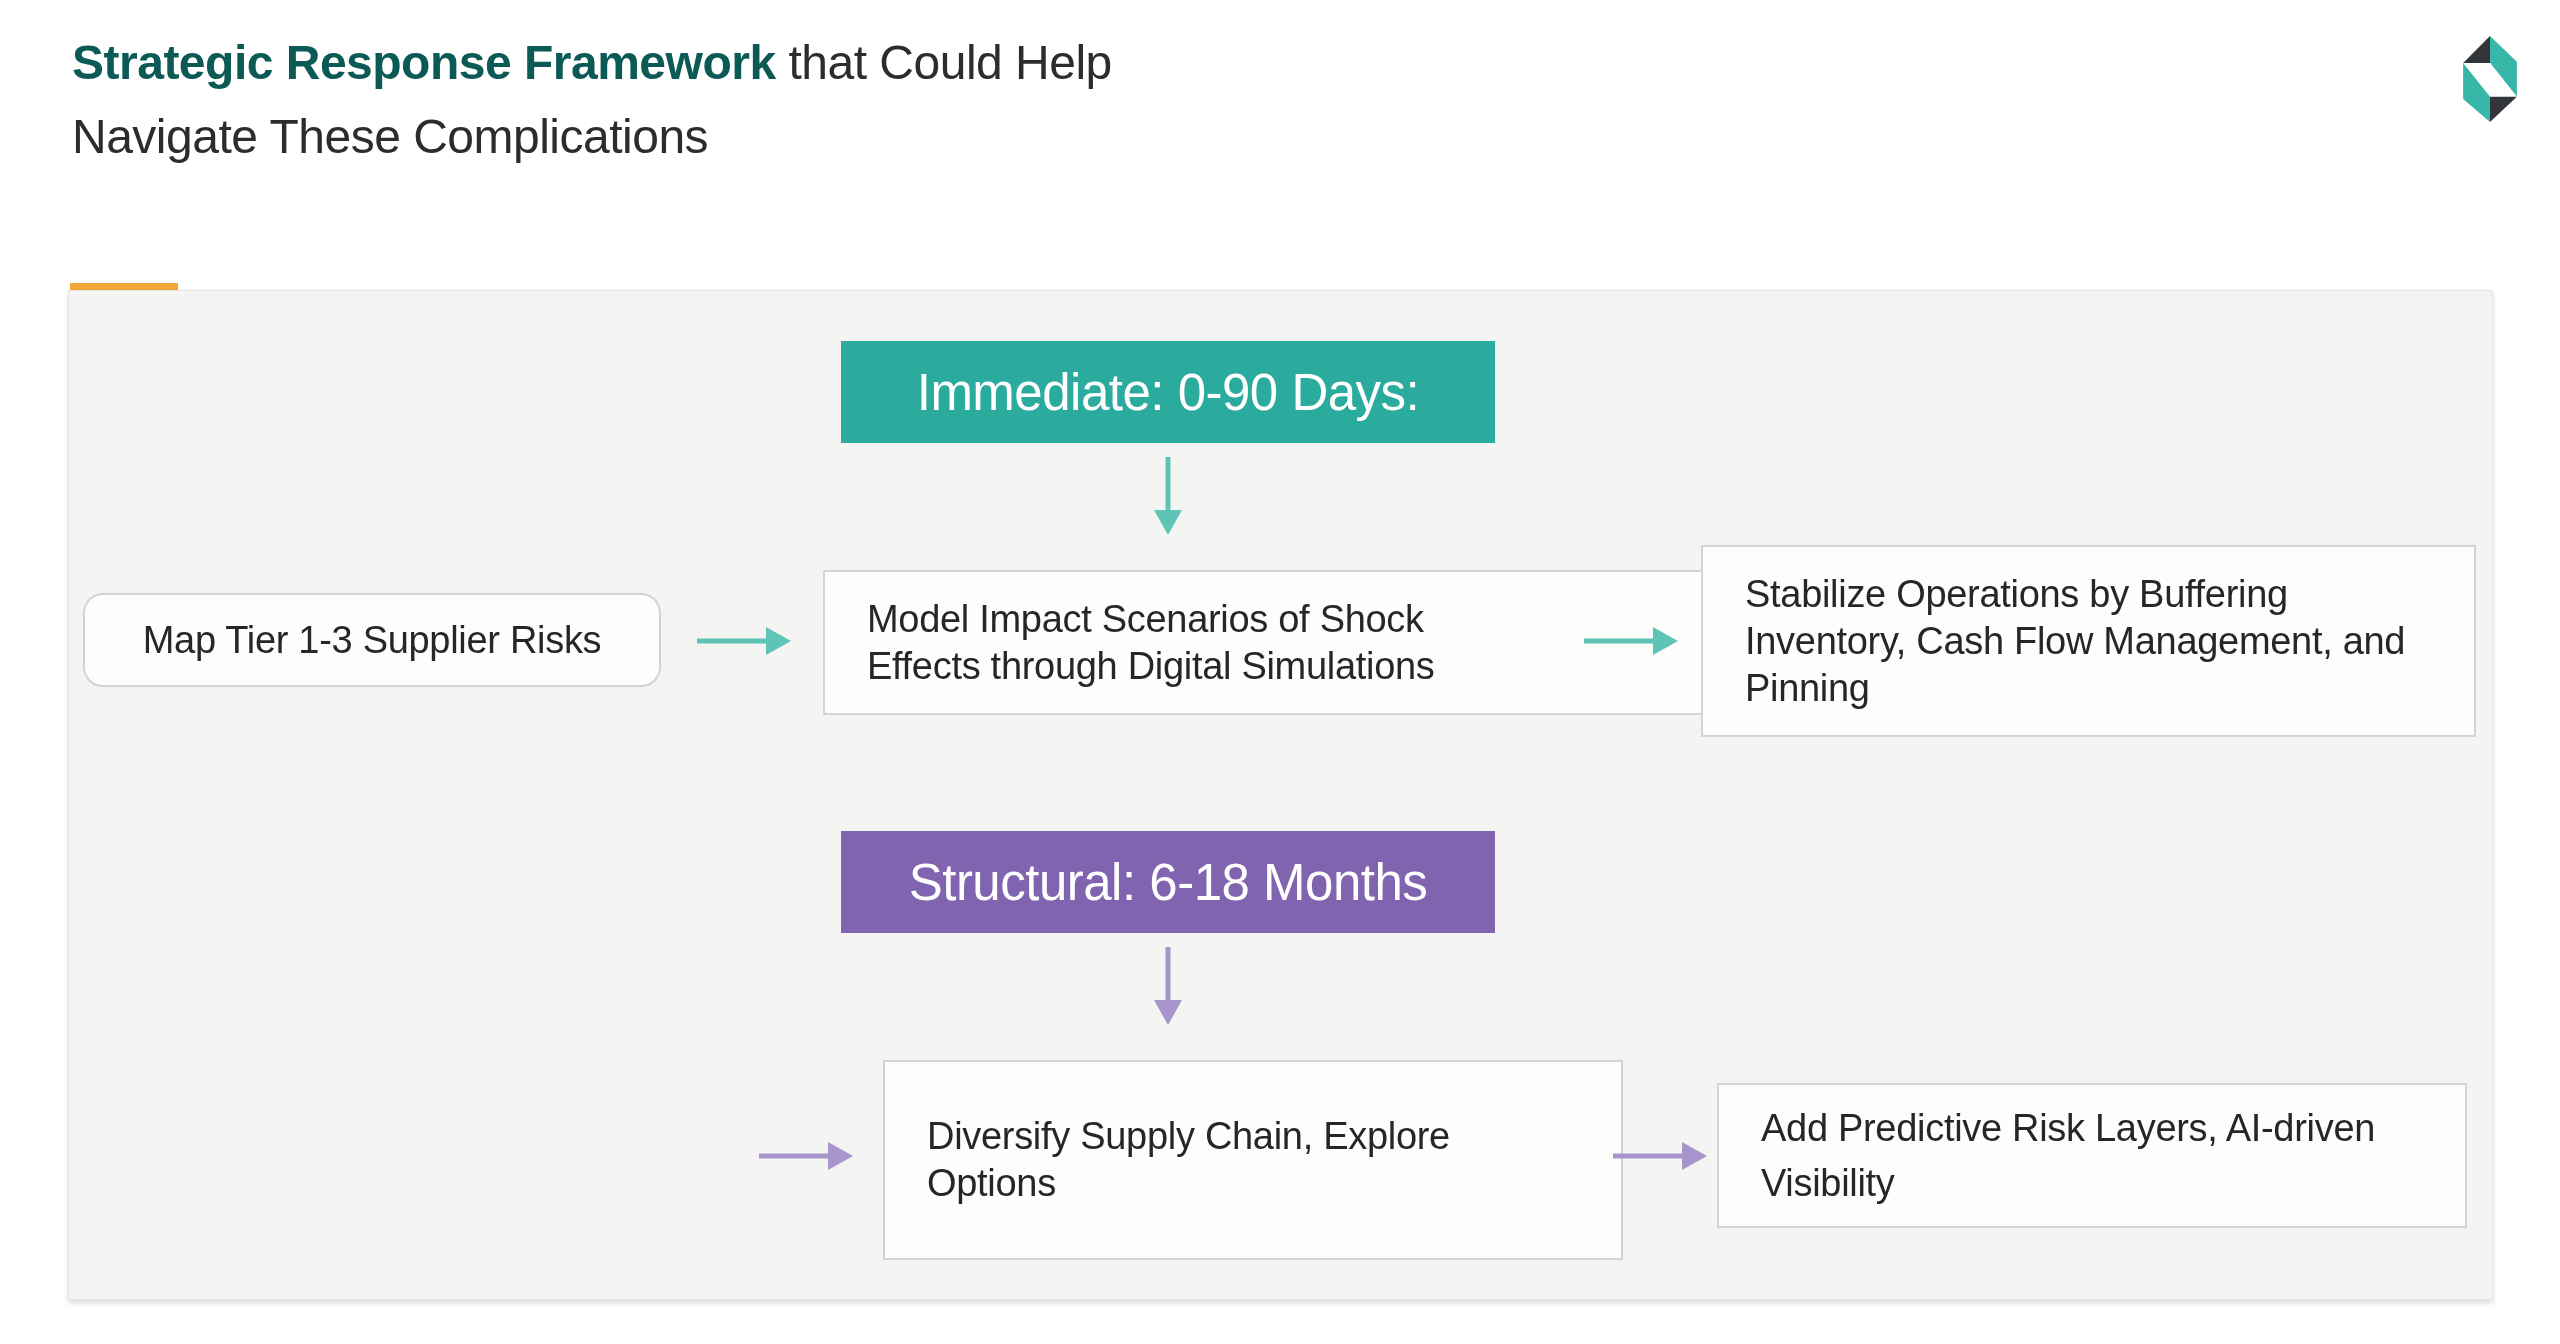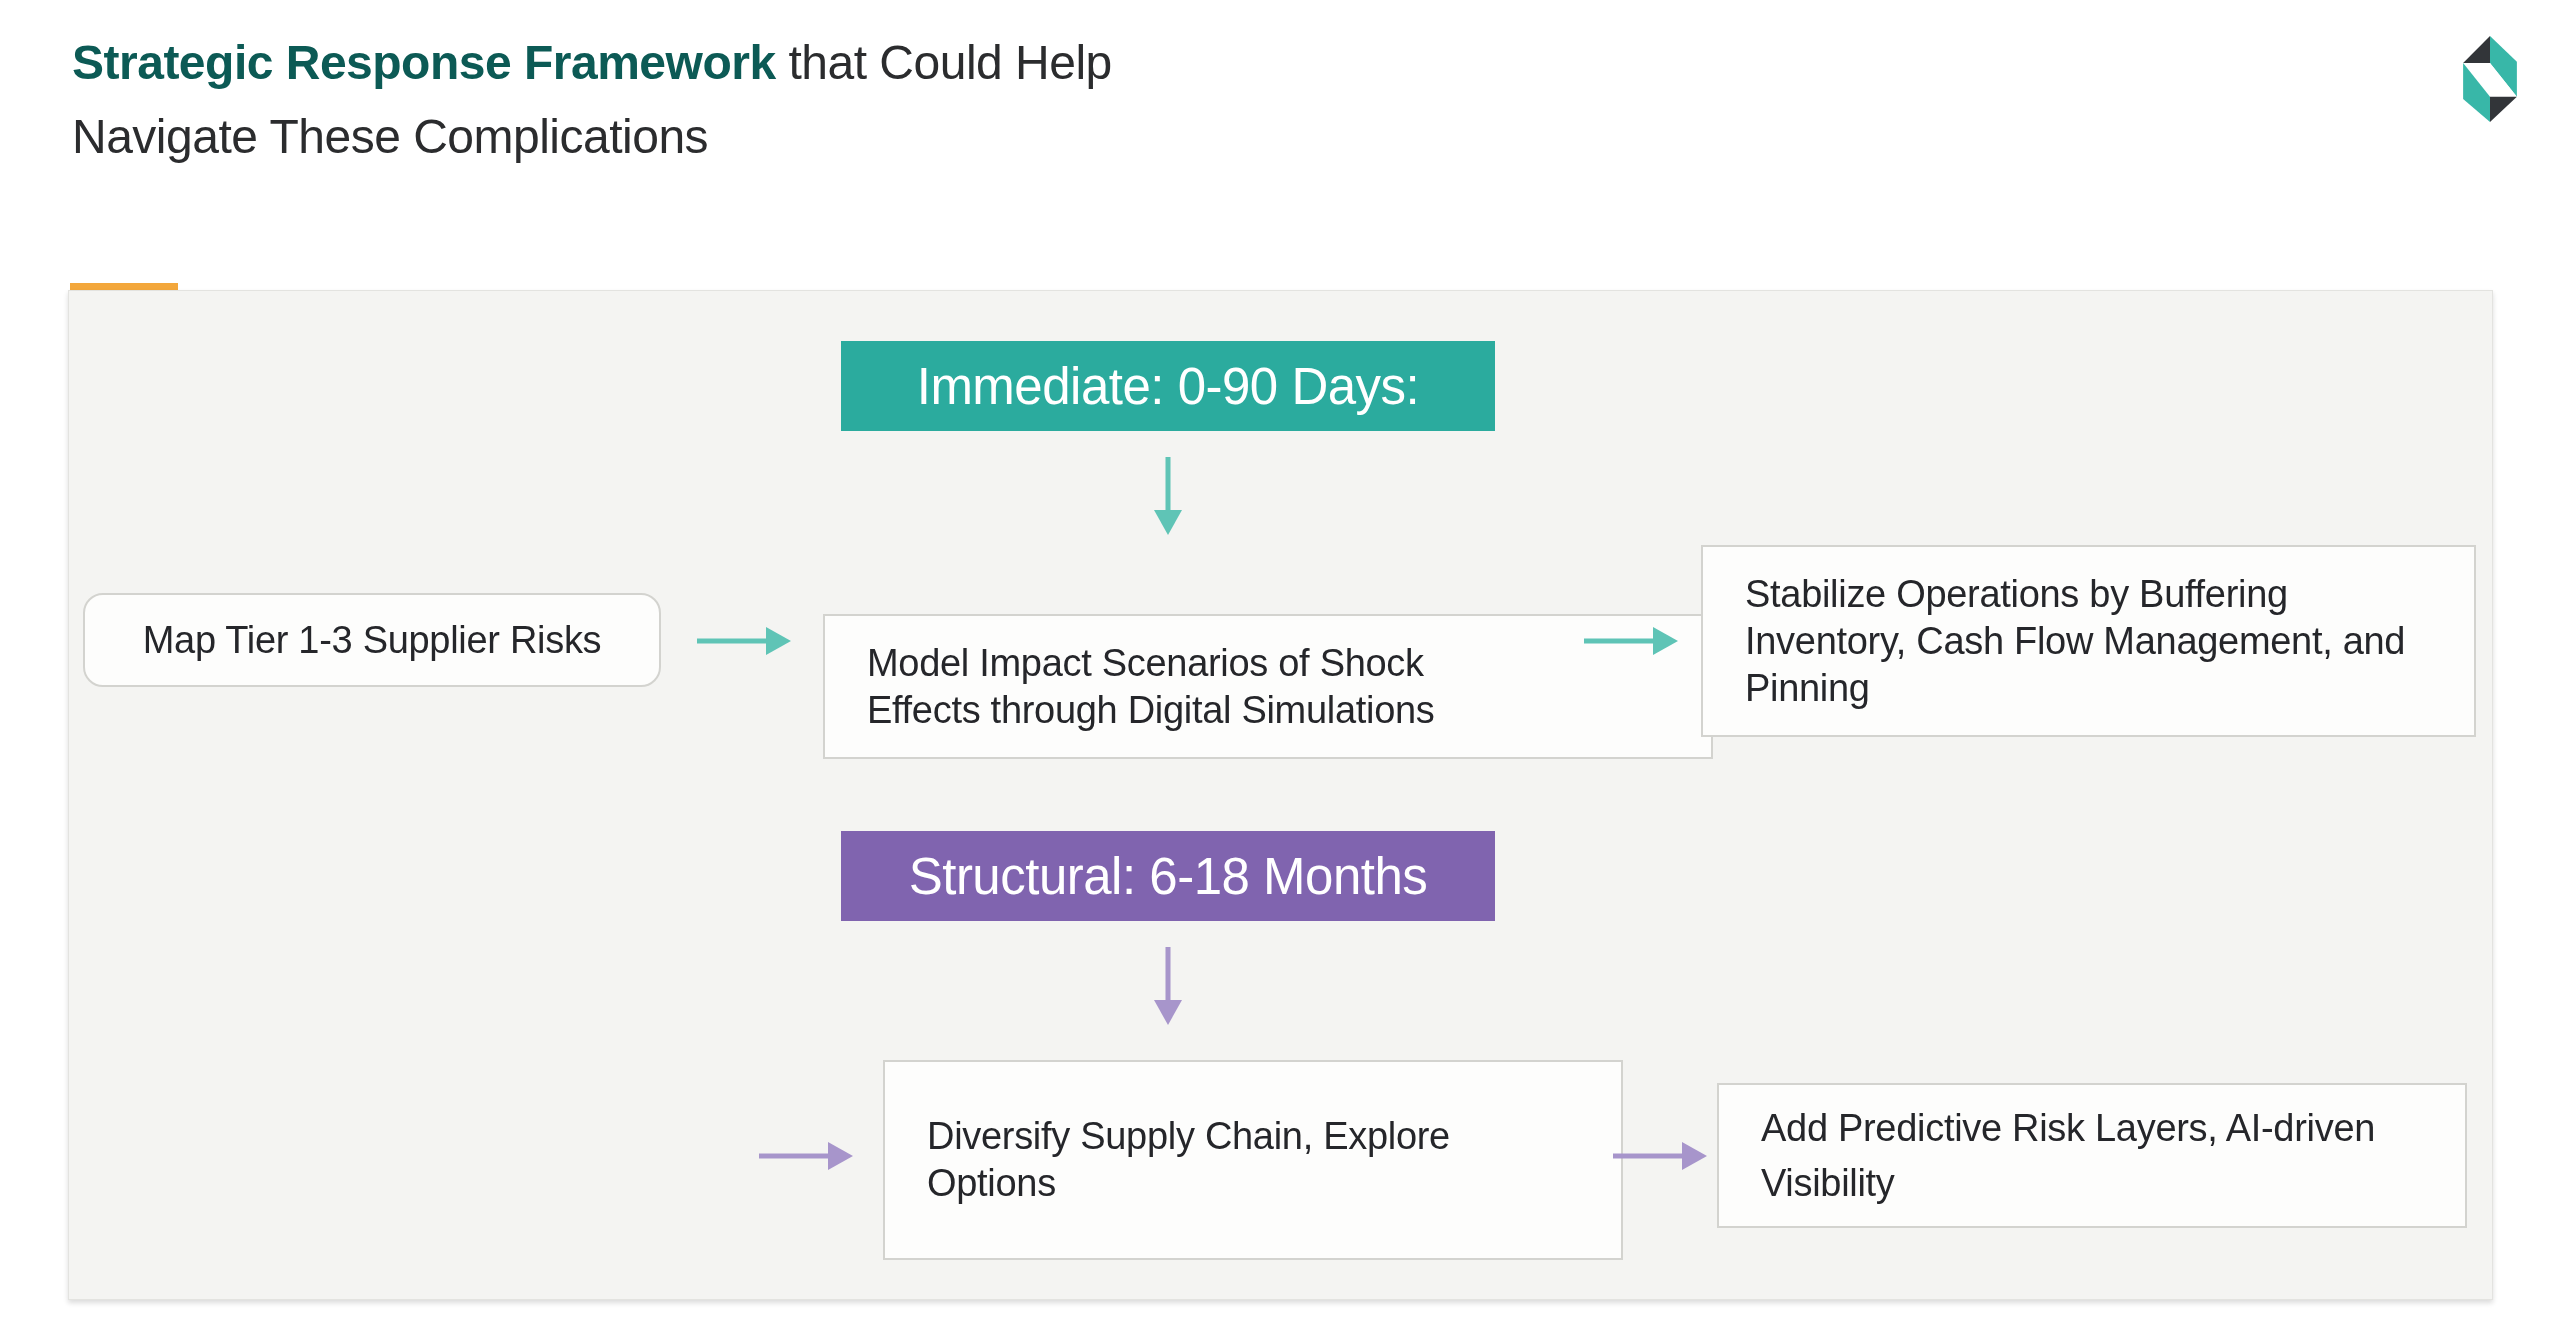--- a/index.html
+++ b/index.html
@@ -44,21 +44,21 @@
     left: 68px; top: 290px;
     width: 2425px; height: 1010px;
     background: #f4f4f2;
     border: 1px solid #e3e3e0;
     box-shadow: 0 3px 5px rgba(0,0,0,0.14);
   }
 
   
   .badge {
     position: absolute;
-    width: 654px; height: 90px;
+    width: 654px; height: 102px;
     display: flex; align-items: center; justify-content: center;
     color: #ffffff;
     font-size: 51px;
     letter-spacing: -0.5px;
     white-space: pre;
   }
   .badge b { font-weight: 400; }
   .badge-immediate  { left: 772px; top: 50px;  background: #2bab9e; }
   .badge-structural { left: 772px; top: 540px; background: #8064af; }
 
@@ -75,21 +75,21 @@
     flex-direction: column;
     justify-content: center;
     align-items: flex-start;
     padding-left: 42px;
     padding-right: 20px;
   }
   .card .line { display: block; }
   .card-center { align-items: center; text-align: center; padding-left: 0; padding-right: 0; border-radius: 20px; }
 
   .card-a { left: 14px;   top: 302px; width: 578px; height: 94px;  }
-  .card-b { left: 754px;  top: 279px; width: 890px; height: 145px; margin-top: 44px; }
+  .card-b { left: 754px;  top: 279px; width: 890px; height: 145px; }
   .card-c { left: 1632px; top: 254px; width: 775px; height: 192px; }
   .card-d { left: 27px;   top: 793px; width: 653px; height: 145px; }
   .card-e { left: 814px;  top: 769px; width: 740px; height: 200px; }
   .card-f { left: 1648px; top: 792px; width: 750px; height: 145px; gap: 8px; }
 
   
   .harrow { position: absolute; width: 96px; height: 36px; }
   .varrow { position: absolute; width: 36px; height: 80px; }
   .teal-arrow   { color: #5fc4b6; }
   .purple-arrow { color: #a795cb; }

